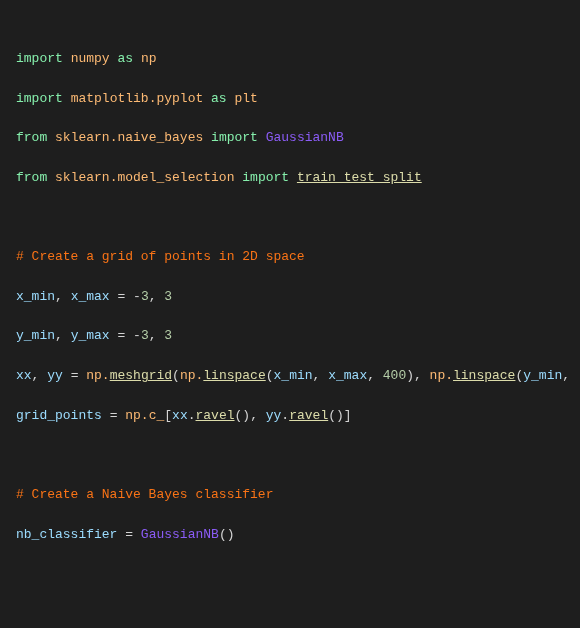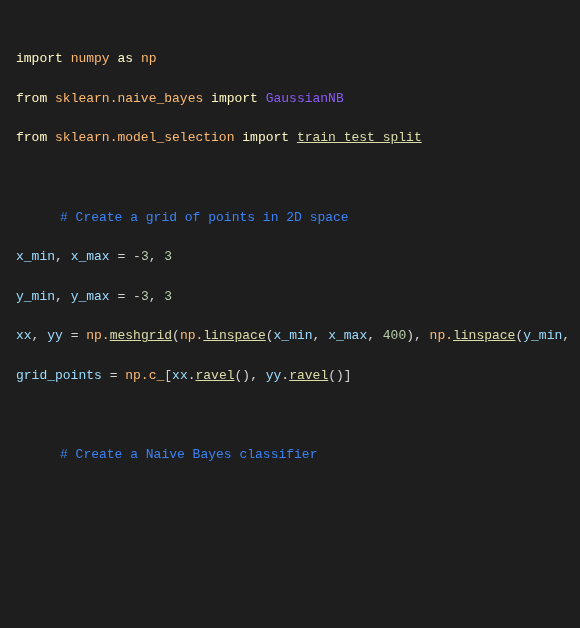--- a/index.html
+++ b/index.html
@@ -23,45 +23,47 @@
       padding: 10px 16px;
       white-space: pre;
       overflow-x: hidden;
     }
 
     .line {
       display: block;
       line-height: 1.55;
     }
 
-    .kw { color: #fef9c3; }     
+    .kw { color: #86efac; }     
     .fn { color: #dcdcaa; text-decoration: underline; }        
     .num { color: #b5cea8; }        
-    .comment { color: #3b82f6; margin-left: 44px; }    
+    .comment { color: #f97316; }    
     .plain { color: #fdba74; }      
     .var { color: #9cdcfe; }        
     .op { color: #d4d4d4; }         
     .cls { color: #8b5cf6; }      
   </style>
 </head>
 <body>
 
 <div class="code-block">
 
 <span class="line"><span class="kw">import</span> <span class="plain">numpy</span> <span class="kw">as</span> <span class="plain">np</span></span>
+<span class="line"><span class="kw">import</span> <span class="plain">matplotlib.pyplot</span> <span class="kw">as</span> <span class="plain">plt</span></span>
 <span class="line"><span class="kw">from</span> <span class="plain">sklearn.naive_bayes</span> <span class="kw">import</span> <span class="cls">GaussianNB</span></span>
 <span class="line"><span class="kw">from</span> <span class="plain">sklearn.model_selection</span> <span class="kw">import</span> <span class="fn">train_test_split</span></span>
 <span class="line"> </span>
 <span class="line"><span class="comment"># Create a grid of points in 2D space</span></span>
 <span class="line"><span class="var">x_min</span><span class="op">, </span><span class="var">x_max</span> <span class="op">=</span> <span class="op">-</span><span class="num">3</span><span class="op">, </span><span class="num">3</span></span>
 <span class="line"><span class="var">y_min</span><span class="op">, </span><span class="var">y_max</span> <span class="op">=</span> <span class="op">-</span><span class="num">3</span><span class="op">, </span><span class="num">3</span></span>
 <span class="line"><span class="var">xx</span><span class="op">, </span><span class="var">yy</span> <span class="op">=</span> <span class="plain">np.</span><span class="fn">meshgrid</span><span class="op">(</span><span class="plain">np.</span><span class="fn">linspace</span><span class="op">(</span><span class="var">x_min</span><span class="op">, </span><span class="var">x_max</span><span class="op">, </span><span class="num">400</span><span class="op">), </span><span class="plain">np.</span><span class="fn">linspace</span><span class="op">(</span><span class="var">y_min</span><span class="op">,</span> <span class="plain" style="color:#808080">...</span></span>
 <span class="line"><span class="var">grid_points</span> <span class="op">=</span> <span class="plain">np.c_</span><span class="op">[</span><span class="var">xx</span><span class="op">.</span><span class="fn">ravel</span><span class="op">(), </span><span class="var">yy</span><span class="op">.</span><span class="fn">ravel</span><span class="op">()]</span></span>
 <span class="line"> </span>
 <span class="line"><span class="comment"># Create a Naive Bayes classifier</span></span>
+<span class="line"><span class="var">nb_classifier</span> <span class="op">=</span> <span class="cls">GaussianNB</span><span class="op">()</span></span>
 <span class="line"> </span>
 
 
 
 
 
 
 
 
 

